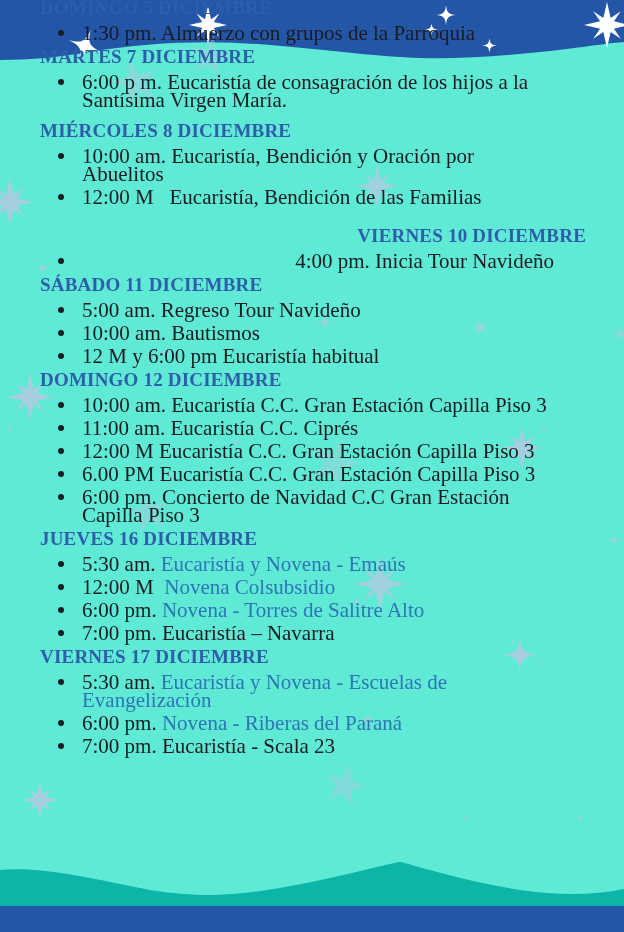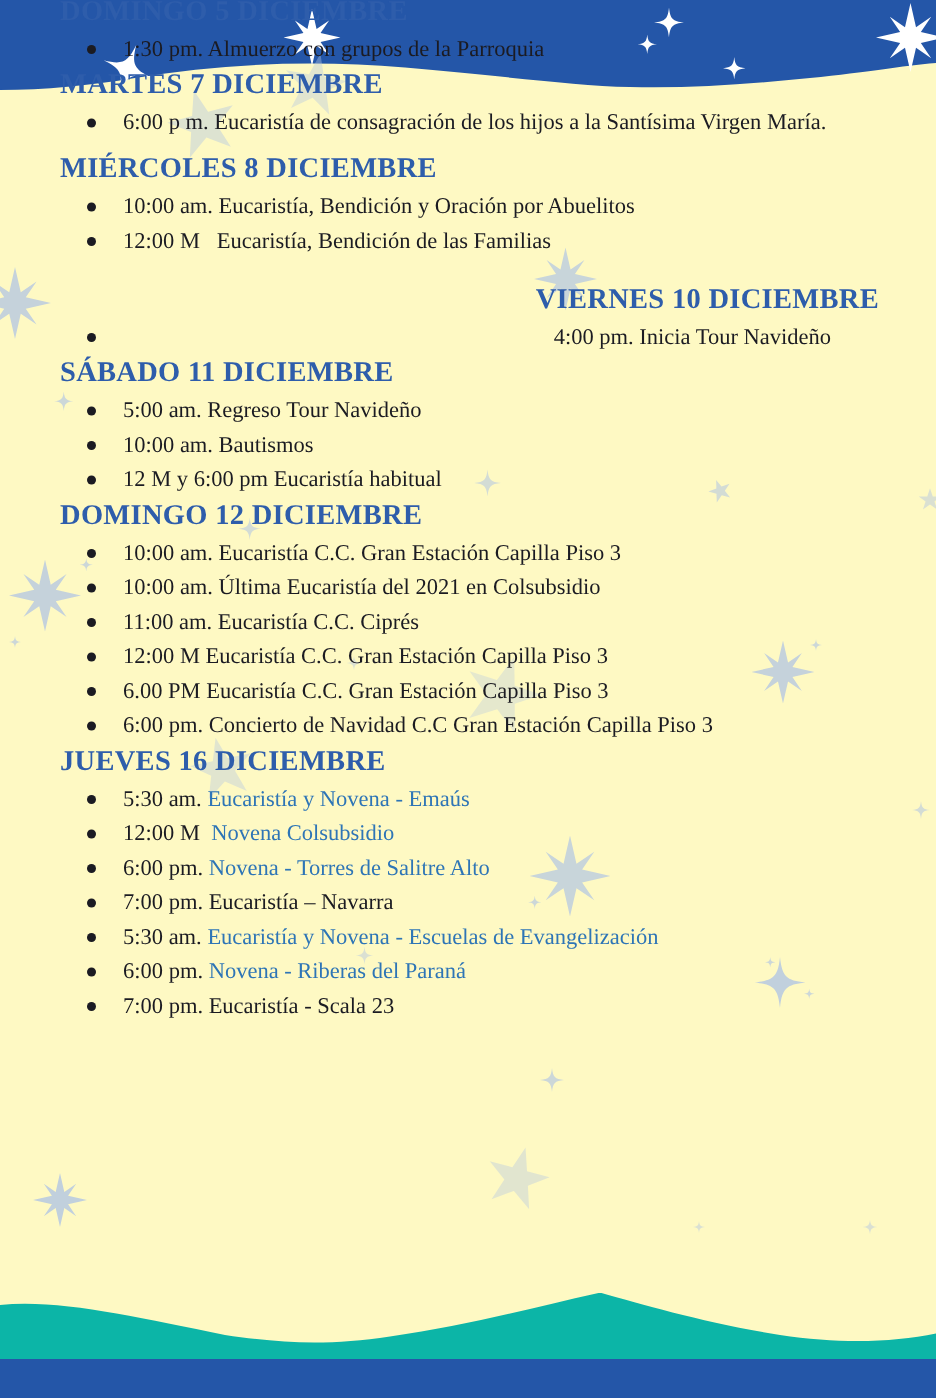--- a/index.html
+++ b/index.html
@@ -1,39 +1,39 @@
 <!DOCTYPE html>
 <html style="--banner-blue: #2456a8; --teal: #0cb5a7; --heading-blue: #2e5dab; --link-blue: #2e75b6; --text-dark: #1b1b22;"><head>
 <meta charset="utf-8">
 <style>
   html,body { margin:0; padding:0; background:#e8e8e8; }
   .page {
     position:relative; width:624px; height:932px; margin:0 auto;
-    background:#fef9c3; overflow:hidden;
+    background:#5eead4; overflow:hidden;
     font-family:"Liberation Serif","DejaVu Serif",serif;
   }
   
   .banner { position:absolute; top:0; left:0; width:624px; height:70px; z-index:0; }
   .banner svg { display:block; }
   
   .stars { position:absolute; inset:0; z-index:1; pointer-events:none; }
   .star { position:absolute; }
   .star svg { display:block; width:100%; height:100%; }
   
   .content { position:relative; z-index:2; padding:0 38px; margin-top:-7px; }
   section { margin-top:5px; }
   section.s3 { margin-top:12px; }
   section.s4 { margin-top:20px;text-align:right; }
   h2.day {
     margin:0 0 6px 2px; font-size:19px; line-height:20px; font-weight:700;
     letter-spacing:.2px; color:var(--heading-blue,#2e5dab);
   }
   ul.events { margin:0; padding:0 0 0 44px; list-style:none; width:472px; }
   ul.events li {
-    position:relative; font-size:15px; line-height:18px; margin:0 0 5px 0;
+    position:relative; font-size:21px; line-height:18px; margin:0 0 5px 0;
     color:var(--text-dark,#1b1b22);
   }
   ul.events li::before {
     content:""; position:absolute; left:-24px; top:6px; width:6px; height:6px;
     border-radius:50%; background:var(--text-dark,#1b1b22);
   }
   .t-blue { color:var(--link-blue,#2e75b6); }
   
   .footer { position:absolute; left:0; bottom:0; width:624px; height:92px; z-index:0; }
   .footer svg { display:block; }
@@ -259,41 +259,41 @@
         <ul class="events">
           <li><span class="t-dark">5:00 am. Regreso Tour Navideño</span><span class="t-blue"></span></li>
           <li><span class="t-dark">10:00 am. Bautismos</span><span class="t-blue"></span></li>
           <li><span class="t-dark">12 M y 6:00 pm Eucaristía habitual</span><span class="t-blue"></span></li>
         </ul>
       </section>
       <section class="s6">
         <h2 class="day">DOMINGO 12 DICIEMBRE</h2>
         <ul class="events">
           <li><span class="t-dark">10:00 am. Eucaristía C.C. Gran Estación Capilla Piso 3</span><span class="t-blue"></span></li>
-          <li><span class="t-dark">10:00 am. Última Eucaristía del 2021 en Colsubsidio</span><span class="t-blue"></span></li>
           <li><span class="t-dark">11:00 am. Eucaristía C.C. Ciprés</span><span class="t-blue"></span></li>
           <li><span class="t-dark">12:00 M Eucaristía C.C. Gran Estación Capilla Piso 3</span><span class="t-blue"></span></li>
           <li><span class="t-dark">6.00 PM Eucaristía C.C. Gran Estación Capilla Piso 3</span><span class="t-blue"></span></li>
         </ul>
       </section>
       <section class="s7">
         <ul class="events">
           <li><span class="t-dark">6:00 pm. Concierto de Navidad C.C Gran Estación Capilla Piso 3</span><span class="t-blue"></span></li>
         </ul>
       </section>
       <section class="s8">
         <h2 class="day">JUEVES 16 DICIEMBRE</h2>
         <ul class="events">
           <li><span class="t-dark">5:30 am. </span><span class="t-blue">Eucaristía y Novena - Emaús</span></li>
           <li><span class="t-dark">12:00 M&nbsp; </span><span class="t-blue">Novena Colsubsidio</span></li>
           <li><span class="t-dark">6:00 pm. </span><span class="t-blue">Novena - Torres de Salitre Alto</span></li>
           <li><span class="t-dark">7:00 pm. Eucaristía – Navarra</span><span class="t-blue"></span></li>
         </ul>
       </section>
       <section class="s9">
+        <h2 class="day">VIERNES 17 DICIEMBRE</h2>
         <ul class="events">
           <li><span class="t-dark">5:30 am. </span><span class="t-blue">Eucaristía y Novena - Escuelas de Evangelización</span></li>
           <li><span class="t-dark">6:00 pm. </span><span class="t-blue">Novena - Riberas del Paraná</span></li>
           <li><span class="t-dark">7:00 pm. Eucaristía - Scala 23</span><span class="t-blue"></span></li>
         </ul>
       </section>
     </main>
 
   <div class="footer">
     <svg width="624" height="92" viewBox="0 0 624 92">

